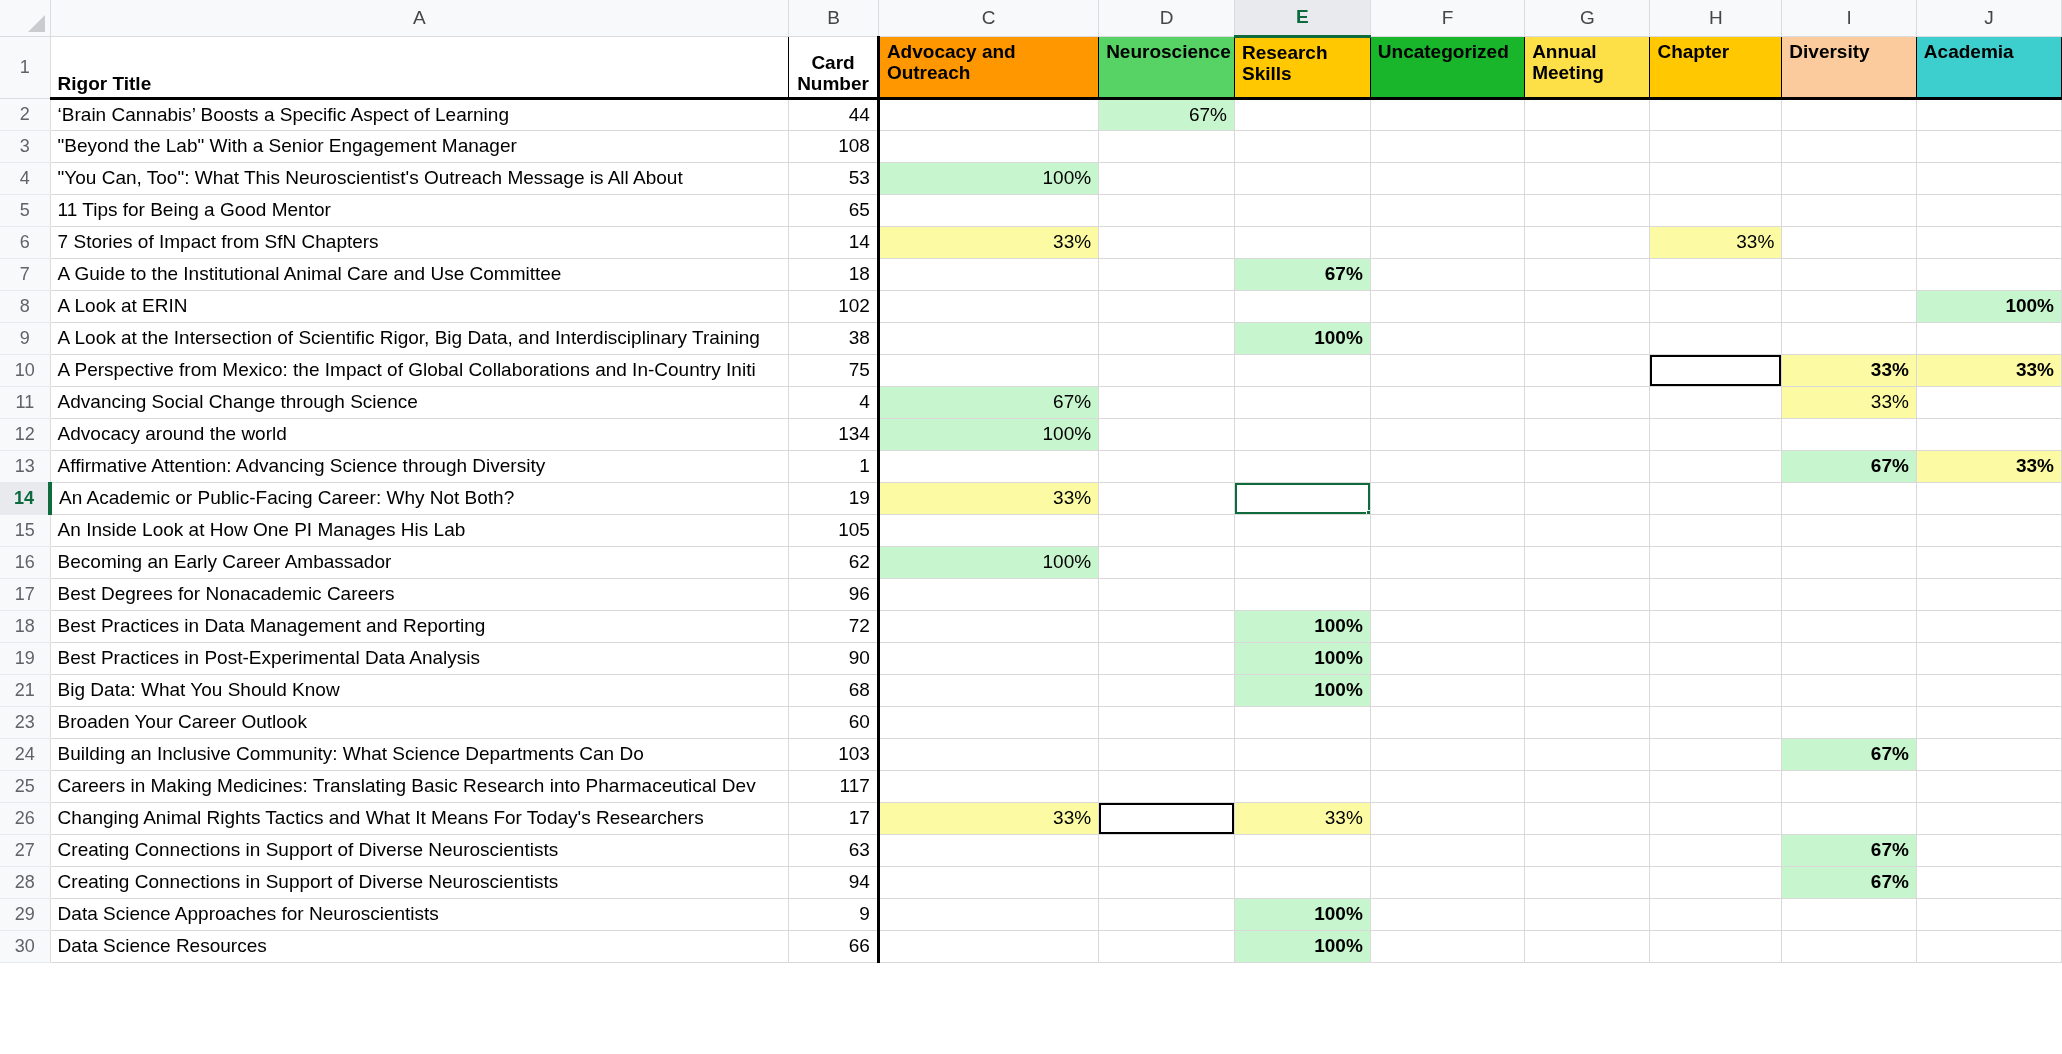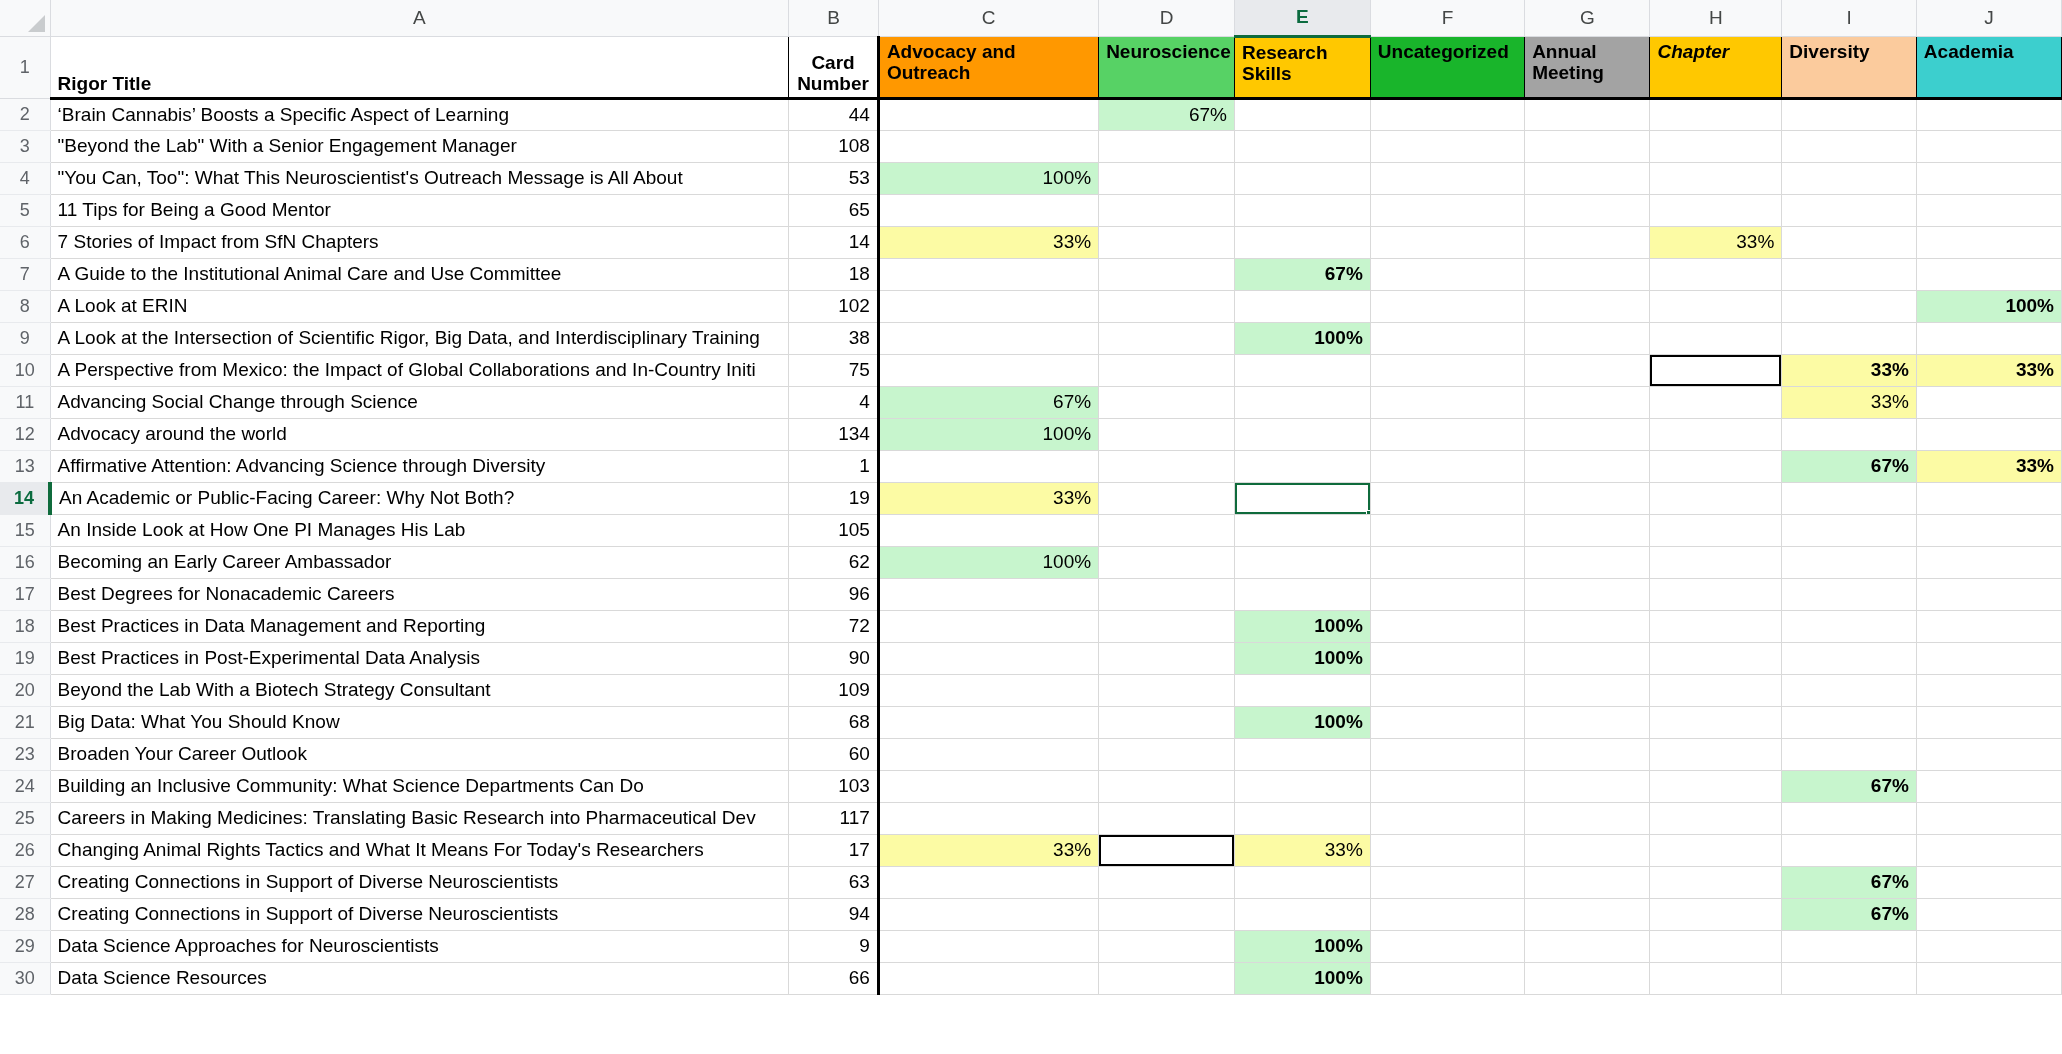--- a/index.html
+++ b/index.html
@@ -164,22 +164,22 @@
     </thead>
     <tbody id="grid-body">
         <tr class="headrow">
           <td class="rownum">1</td>
           <td class="cell title">Rigor Title</td>
           <td class="cell title bsep" style="white-space: normal; text-align: center;">Card Number</td>
           <td class="cell cat title" style="background: rgb(255, 152, 0);">Advocacy and Outreach</td>
           <td class="cell cat title" style="background: rgb(87, 210, 101);">Neuroscience</td>
           <td class="cell cat title" style="background: rgb(255, 200, 0);">Research Skills</td>
           <td class="cell cat title" style="background: rgb(25, 181, 43);">Uncategorized</td>
-          <td class="cell cat title" style="background: #a3a3a3; margin-top: 40px;">Annual Meeting</td>
-          <td class="cell cat title" style="background: rgb(255, 200, 0); font-style: italic;">Chapter</td>
+          <td class="cell cat title" style="background: #fde047; margin-top: 40px;">Annual Meeting</td>
+          <td class="cell cat title" style="background: rgb(255, 200, 0);">Chapter</td>
           <td class="cell cat title" style="background: rgb(251, 203, 157);">Diversity</td>
           <td class="cell cat title" style="background: rgb(60, 207, 206);">Academia</td>
         </tr>
         <tr>
           <td class="rownum">2</td>
           <td class="cell title">‘Brain Cannabis’ Boosts a Specific Aspect of Learning</td>
           <td class="cell num bsep">44</td>
           <td class="cell pct"></td>
           <td class="cell pct light" style="background: rgb(199, 245, 205);">67%</td>
           <td class="cell pct"></td>
@@ -399,33 +399,20 @@
           <td class="cell pct"></td>
           <td class="cell pct"></td>
         </tr>
         <tr>
           <td class="rownum">19</td>
           <td class="cell title">Best Practices in Post-Experimental Data Analysis</td>
           <td class="cell num bsep">90</td>
           <td class="cell pct"></td>
           <td class="cell pct"></td>
           <td class="cell pct" style="background: rgb(199, 245, 205);">100%</td>
-          <td class="cell pct"></td>
-          <td class="cell pct"></td>
-          <td class="cell pct"></td>
-          <td class="cell pct"></td>
-          <td class="cell pct"></td>
-        </tr>
-        <tr>
-          <td class="rownum">20</td>
-          <td class="cell title">Beyond the Lab With a Biotech Strategy Consultant</td>
-          <td class="cell num bsep">109</td>
-          <td class="cell pct"></td>
-          <td class="cell pct"></td>
-          <td class="cell pct"></td>
           <td class="cell pct"></td>
           <td class="cell pct"></td>
           <td class="cell pct"></td>
           <td class="cell pct"></td>
           <td class="cell pct"></td>
         </tr>
         <tr>
           <td class="rownum">21</td>
           <td class="cell title">Big Data: What You Should Know</td>
           <td class="cell num bsep">68</td>

